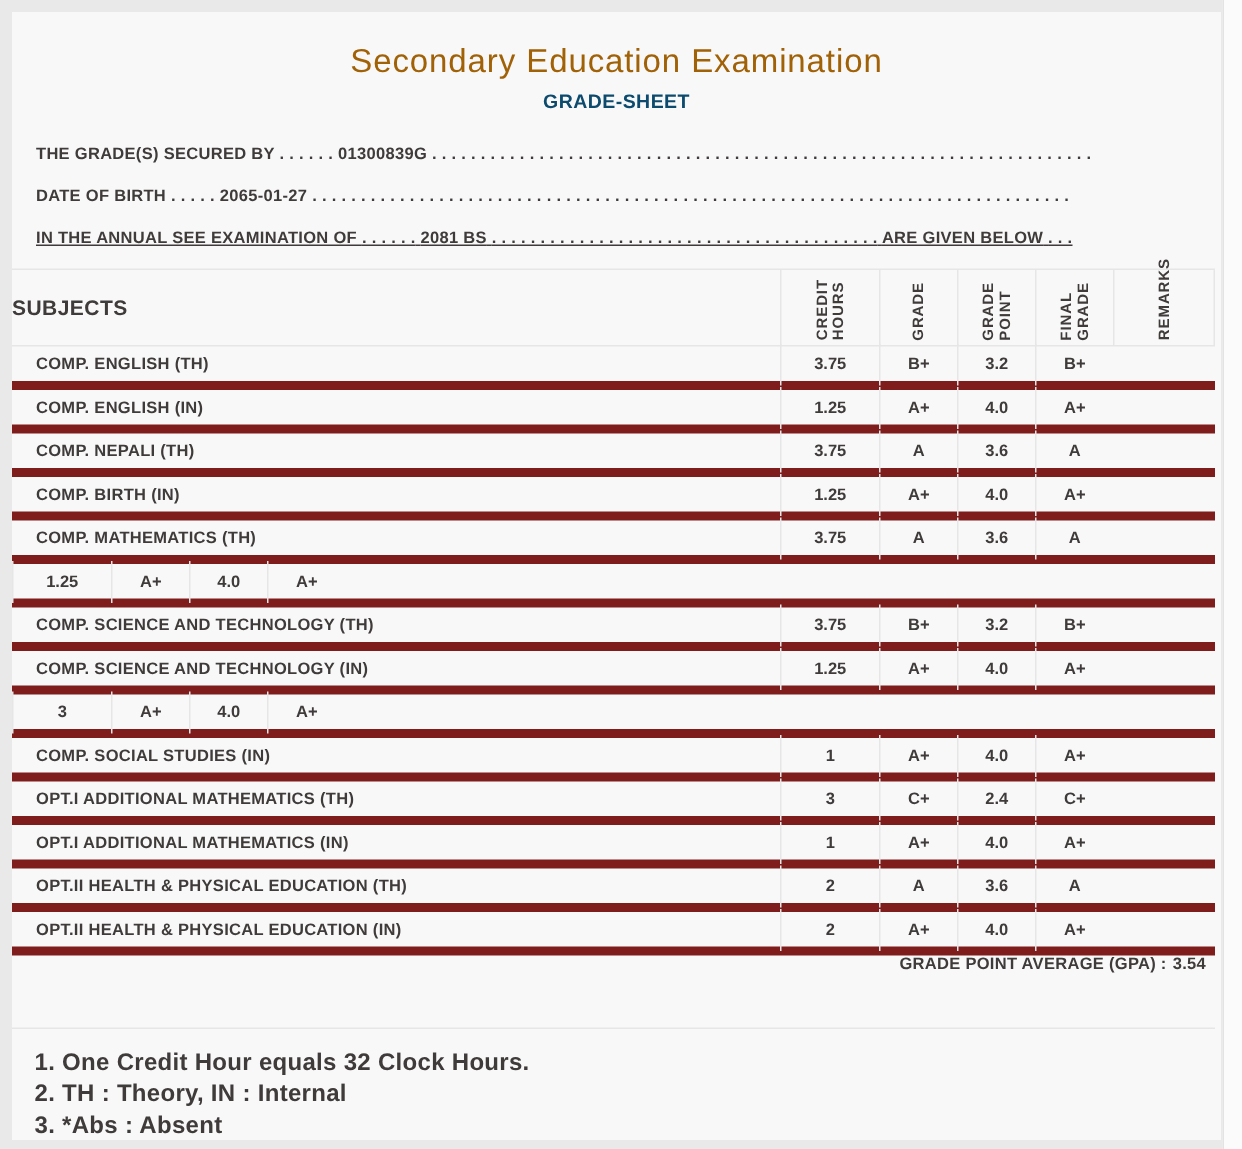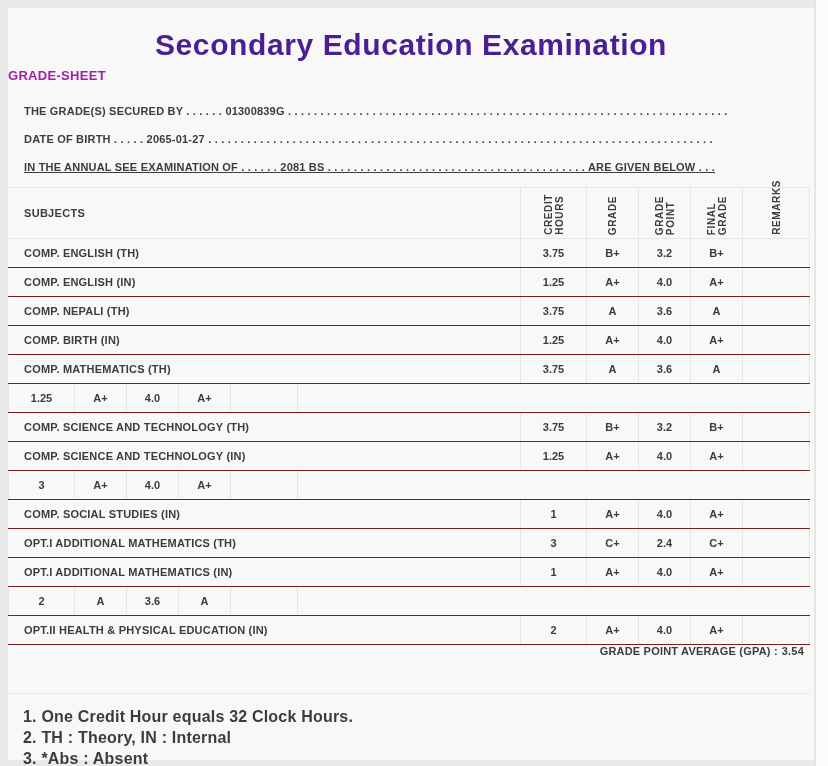--- a/index.html
+++ b/index.html
@@ -12,55 +12,55 @@
   .panel{
     position:absolute;left:8px;top:8px;width:806px;height:752px;
     background:#f8f8f8;box-sizing:border-box;
   }
   .right-strip{
     position:absolute;left:815px;top:0;width:13px;height:766px;
     background:#fbfbfb;border-left:1px solid #e3e3e3;
   }
   .title{
     margin:0;padding-top:20px;text-align:center;
-    font-size:30px;font-weight:700;color:#4c1d95;letter-spacing:0.6px;
+    font-size:22px;font-weight:400;color:#a16207;letter-spacing:0.6px;
   }
   .subtitle{
-    margin:6px 0 0;
-    font-size:13px;font-weight:700;color:#a21caf;letter-spacing:0.3px;
+    margin:6px 0 0;text-align:center;
+    font-size:13px;font-weight:700;color:#0c4a6e;letter-spacing:0.3px;
   }
   .info{margin-top:14px;padding:0 16px;}
   .info-line{
     height:28px;line-height:28px;white-space:nowrap;overflow:hidden;
     font-size:11px;font-weight:700;letter-spacing:0.2px;
   }
   .info-line.w1{width:704px;}
   .info-line.w2{width:688px;}
   .info-line.w3{width:706px;text-decoration:underline;}
   .grades-table{margin-top:6px;width:802px;}
   .thead{
     display:flex;height:52px;box-sizing:border-box;
     border-top:1px solid #e6e6e6;border-bottom:1px solid #e6e6e6;
   }
   .th-subjects{
     width:512px;box-sizing:border-box;display:flex;align-items:center;
-    padding-left:16px;font-size:11px;font-weight:700;letter-spacing:0.3px;
+    font-size:14px;font-weight:700;letter-spacing:0.3px;
   }
   .th-rot{
     box-sizing:border-box;display:flex;align-items:flex-end;justify-content:center;
     padding-bottom:3px;border-left:1px solid #e6e6e6;
   }
   .th-rot.last{border-right:1px solid #e6e6e6;}
   .vert{
     writing-mode:vertical-rl;transform:rotate(180deg);
     font-size:10px;font-weight:700;letter-spacing:0.6px;line-height:11px;
     white-space:pre-line;
   }
   .c1{width:66px;} .c2{width:52px;} .c3{width:52px;} .c4{width:52px;} .c5{width:68px;}
-  .tr{display:flex;height:29px;box-sizing:border-box;border-bottom:1px solid #7f1d1d;}
+  .tr{display:flex;height:29px;box-sizing:border-box;border-bottom:6px solid #7f1d1d;align-items:center;}
   .td{box-sizing:border-box;line-height:28px;font-size:11px;font-weight:700;}
   .td-subject{width:512px;padding-left:16px;letter-spacing:0.2px;white-space:nowrap;overflow:hidden;}
   .td-num{text-align:center;border-left:1px solid #e6e6e6;}
   .td-num.last{border-right:1px solid #e6e6e6;}
   .gpa-row{
     height:49px;box-sizing:border-box;border-bottom:1px solid #e6e6e6;
     display:flex;justify-content:flex-end;align-items:flex-start;
     padding-right:6px;font-size:11px;font-weight:700;letter-spacing:0.2px;
   }
   .gpa-row span{margin-left:4px;}
@@ -222,20 +222,21 @@
   <div class="tr">
     <div class="td td-subject">OPT.I ADDITIONAL MATHEMATICS (IN)</div>
     <div class="td td-num c1">1</div>
     <div class="td td-num c2">A+</div>
     <div class="td td-num c3">4.0</div>
     <div class="td td-num c4">A+</div>
     <div class="td td-num c5 last"></div>
   </div>
 
   <div class="tr">
+    <div class="td td-subject">OPT.II HEALTH &amp; PHYSICAL EDUCATION (TH)</div>
     <div class="td td-num c1">2</div>
     <div class="td td-num c2">A</div>
     <div class="td td-num c3">3.6</div>
     <div class="td td-num c4">A</div>
     <div class="td td-num c5 last"></div>
   </div>
 
   <div class="tr">
     <div class="td td-subject">OPT.II HEALTH &amp; PHYSICAL EDUCATION (IN)</div>
     <div class="td td-num c1">2</div>

